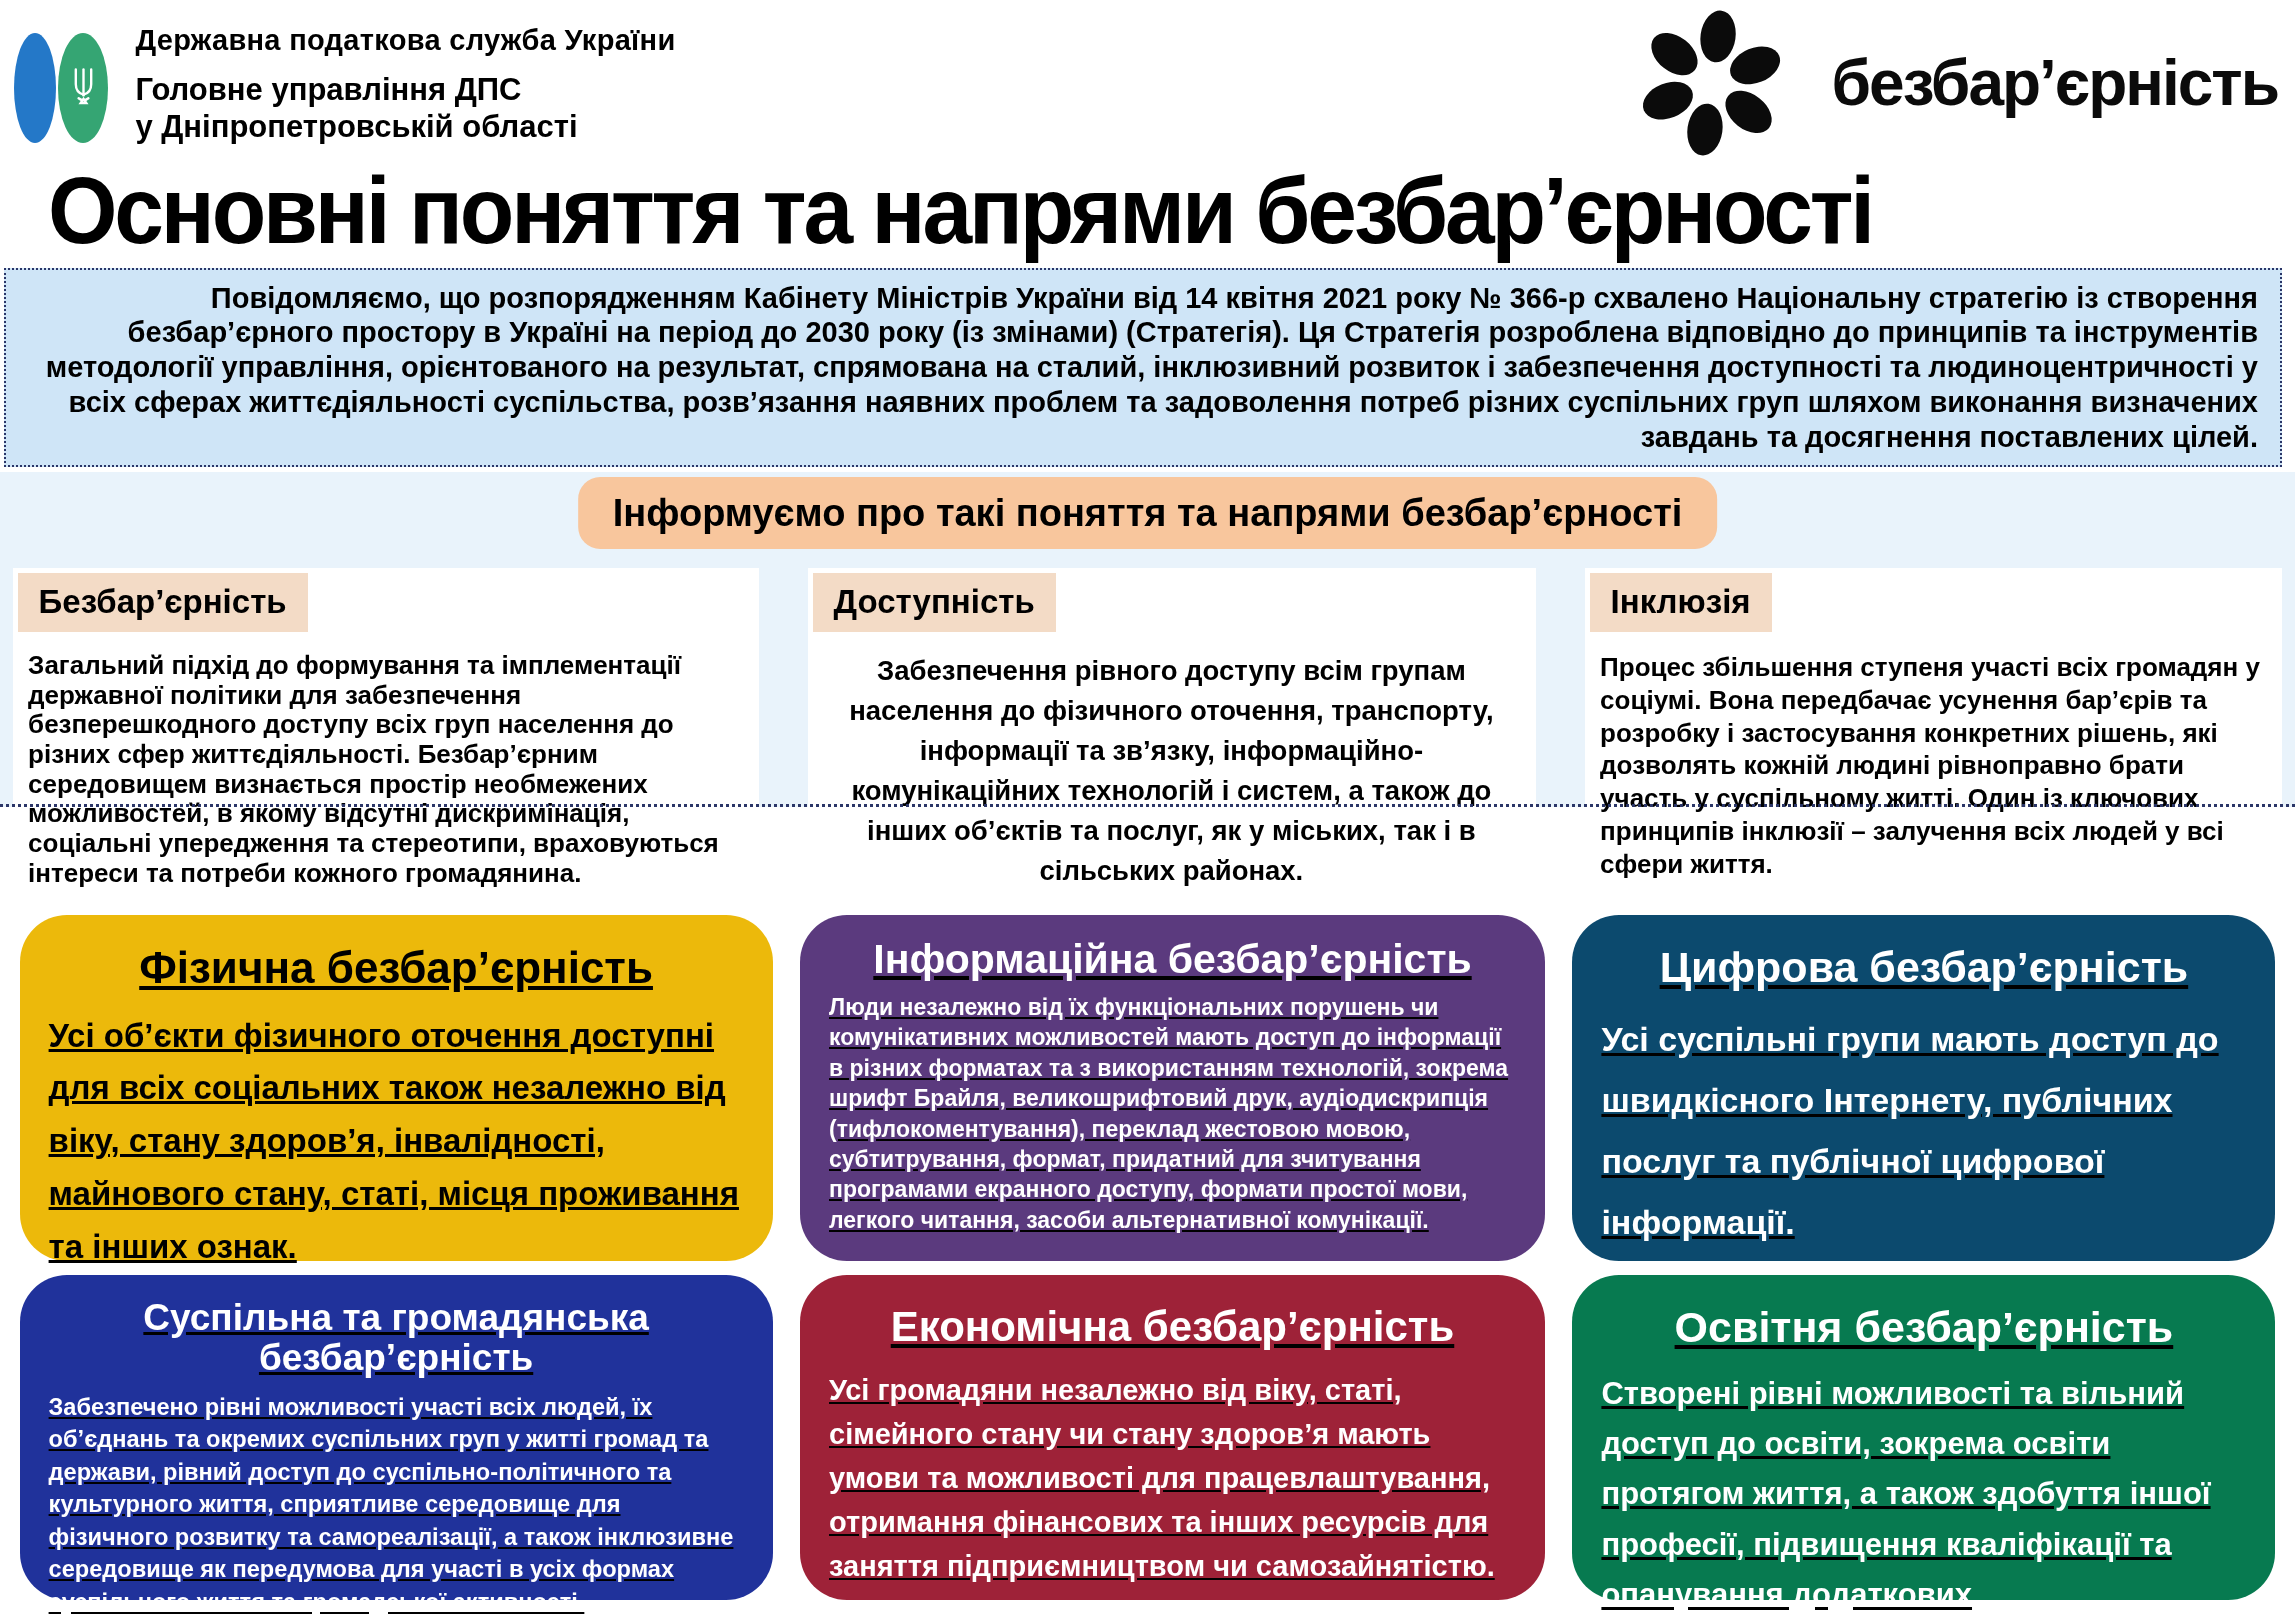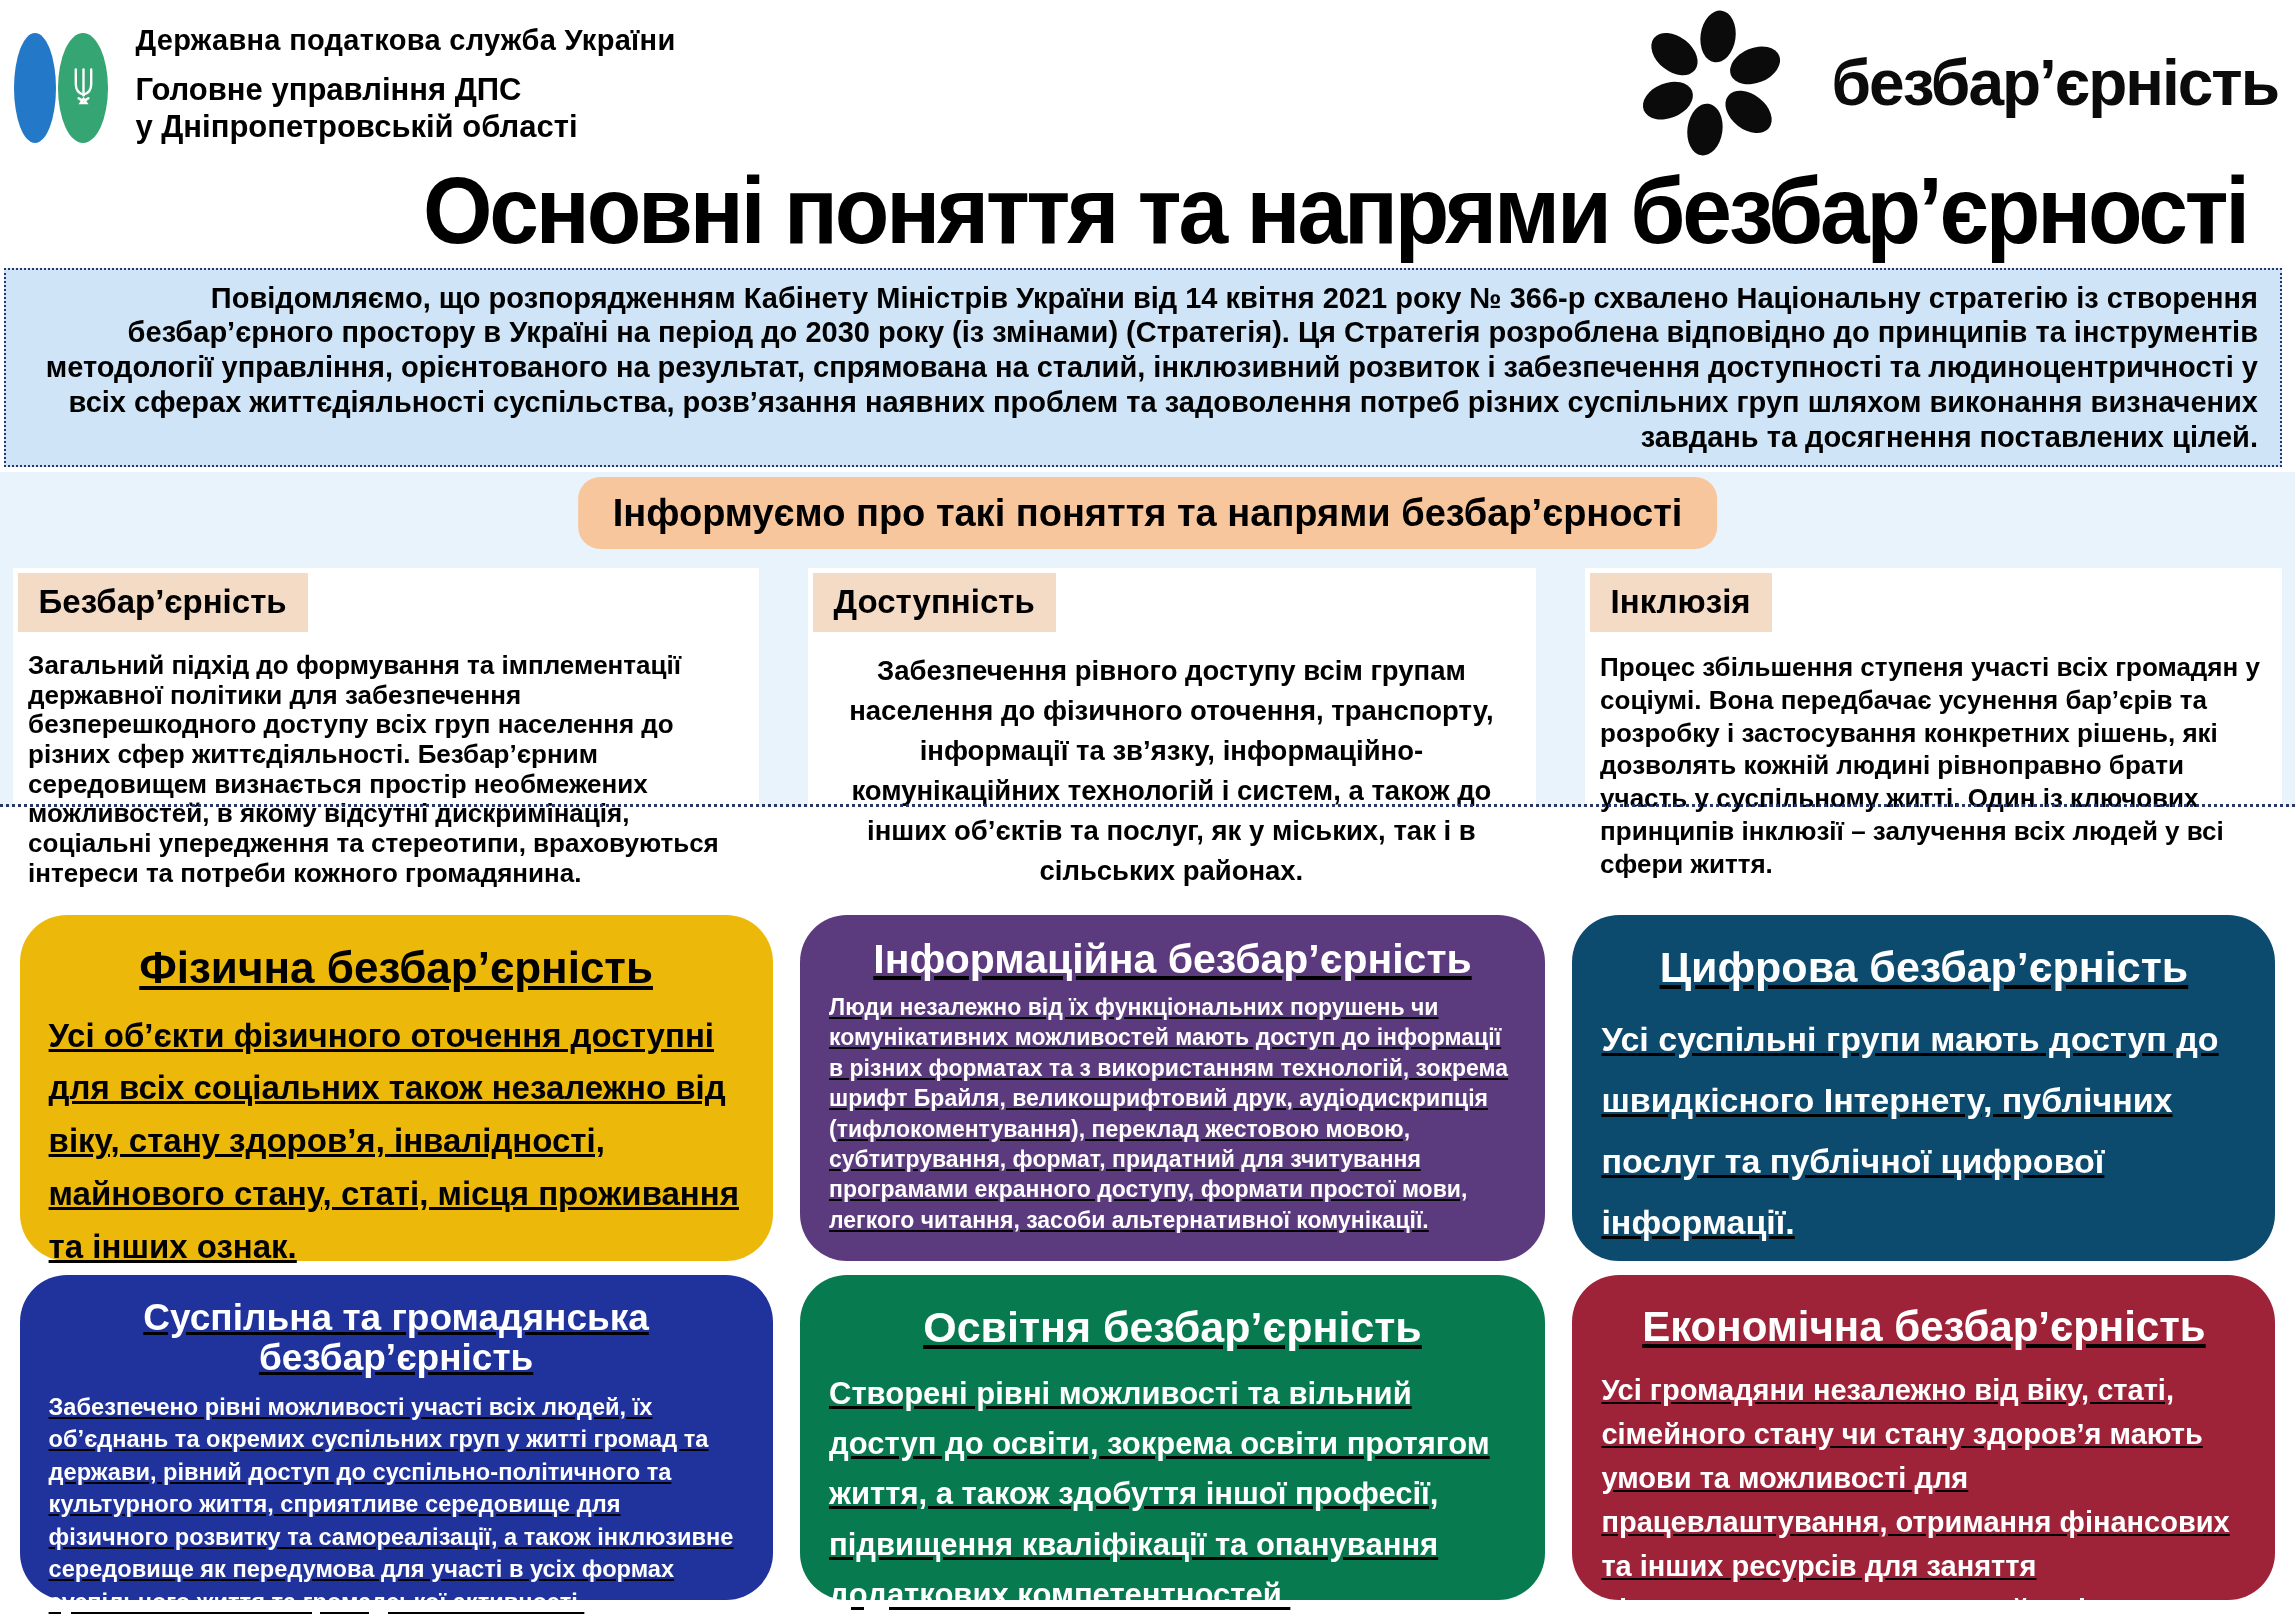--- a/index.html
+++ b/index.html
@@ -24,21 +24,21 @@
     background:#0b0b0b;border-radius:50%;}
   .petal:nth-child(1){transform:rotate(8deg)   translateY(-47px);}
   .petal:nth-child(2){transform:rotate(68deg)  translateY(-47px);}
   .petal:nth-child(3){transform:rotate(128deg) translateY(-47px);}
   .petal:nth-child(4){transform:rotate(188deg) translateY(-47px);}
   .petal:nth-child(5){transform:rotate(248deg) translateY(-47px);}
   .petal:nth-child(6){transform:rotate(308deg) translateY(-47px);}
   .brand-word{font-size:64px;font-weight:700;letter-spacing:-2px;margin-left:41px;color:#0b0b0b;}
 
   
-  .main-title{position:absolute;top:157px;left:0;width:100%;text-align:right;}
+  .main-title{position:absolute;top:157px;left:0;width:100%;text-align:left;}
   .main-title span{display:inline-block;font-size:94px;font-weight:700;letter-spacing:-3.3px;
     transform:scaleX(0.95);transform-origin:center;white-space:nowrap;}
 
   
   .intro{position:absolute;top:268px;left:4px;right:13px;background:#CFE5F7;
     border:2.6px dotted #2B3668;padding:10.5px 22px;text-align:right;
     font-weight:700;font-size:29px;line-height:1.2;box-sizing:border-box;}
 
   
   .band{position:absolute;top:472px;left:0;width:100%;height:335px;background:#E9F3FB;}
@@ -144,24 +144,24 @@
       <div class="card-text">Люди незалежно від їх функціональних порушень чи комунікативних можливостей мають доступ до інформації в різних форматах та з використанням технологій, зокрема шрифт Брайля, великошрифтовий друк, аудіодискрипція (тифлокоментування), переклад жестовою мовою, субтитрування, формат, придатний для зчитування програмами екранного доступу, формати простої мови, легкого читання, засоби альтернативної комунікації.</div>
     </div>
     <div class="card c3" style="background-color: #0c4a6e; color: rgb(255, 255, 255);">
       <div class="card-title">Цифрова безбар’єрність</div>
       <div class="card-text">Усі суспільні групи мають доступ до швидкісного Інтернету, публічних послуг та публічної цифрової інформації.</div>
     </div>
     <div class="card c4" style="background-color: rgb(32, 50, 155); color: rgb(255, 255, 255);">
       <div class="card-title">Суспільна та громадянська безбар’єрність</div>
       <div class="card-text">Забезпечено рівні можливості участі всіх людей, їх об’єднань та окремих суспільних груп у житті громад та держави, рівний доступ до суспільно-політичного та культурного життя, сприятливе середовище для фізичного розвитку та самореалізації, а також інклюзивне середовище як передумова для участі в усіх формах суспільного життя та громадської активності.</div>
     </div>
+    <div class="card c6" style="background-color: rgb(158, 34, 56); color: rgb(255, 255, 255);">
+      <div class="card-title">Економічна безбар’єрність</div>
+      <div class="card-text">Усі громадяни незалежно від віку, статі, сімейного стану чи стану здоров’я мають умови та можливості для працевлаштування, отримання фінансових та інших ресурсів для заняття підприємництвом чи самозайнятістю.</div>
+    </div>
     <div class="card c5" style="background-color: rgb(7, 122, 80); color: rgb(255, 255, 255);">
       <div class="card-title">Освітня безбар’єрність</div>
       <div class="card-text">Створені рівні можливості та вільний доступ до освіти, зокрема освіти протягом життя, а також здобуття іншої професії, підвищення кваліфікації та опанування додаткових компетентностей.</div>
-    </div>
-    <div class="card c6" style="background-color: rgb(158, 34, 56); color: rgb(255, 255, 255);">
-      <div class="card-title">Економічна безбар’єрність</div>
-      <div class="card-text">Усі громадяни незалежно від віку, статі, сімейного стану чи стану здоров’я мають умови та можливості для працевлаштування, отримання фінансових та інших ресурсів для заняття підприємництвом чи самозайнятістю.</div>
     </div>
   </div>
 
 </div>
 
 
 </body></html>

